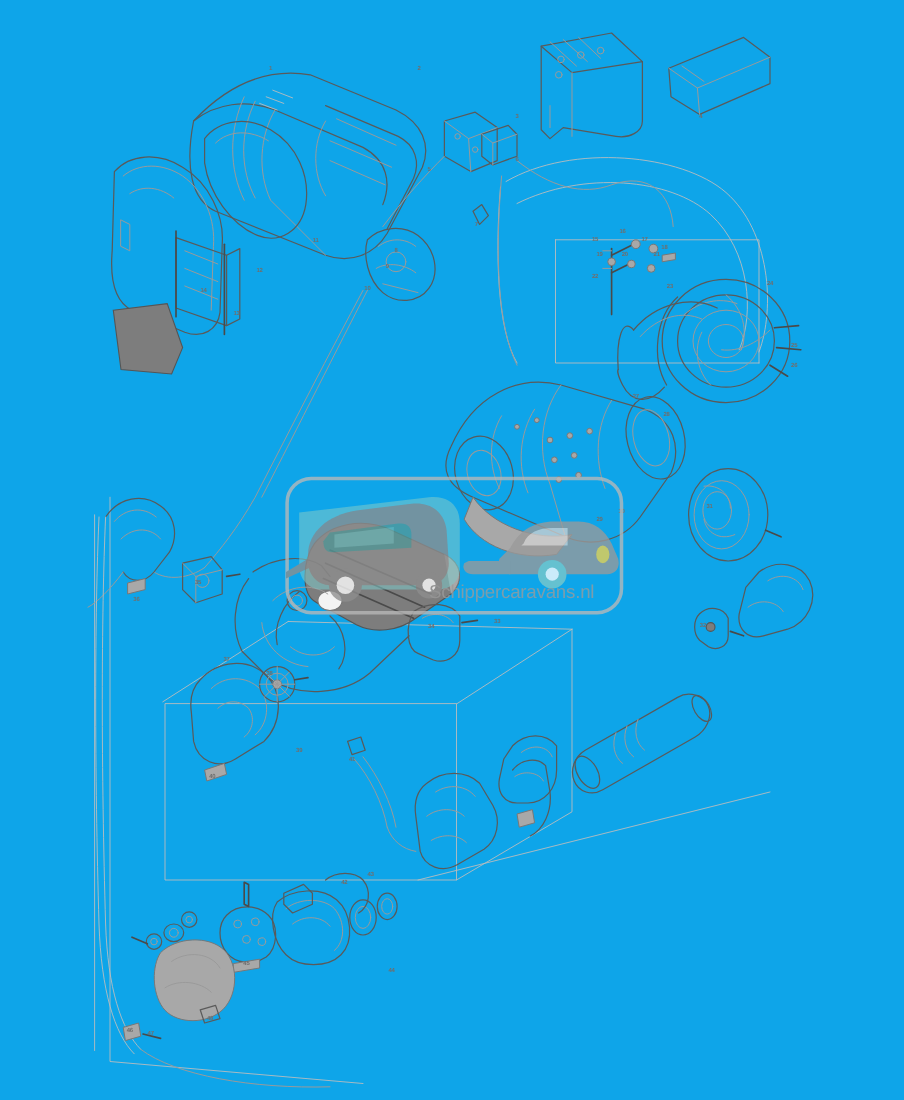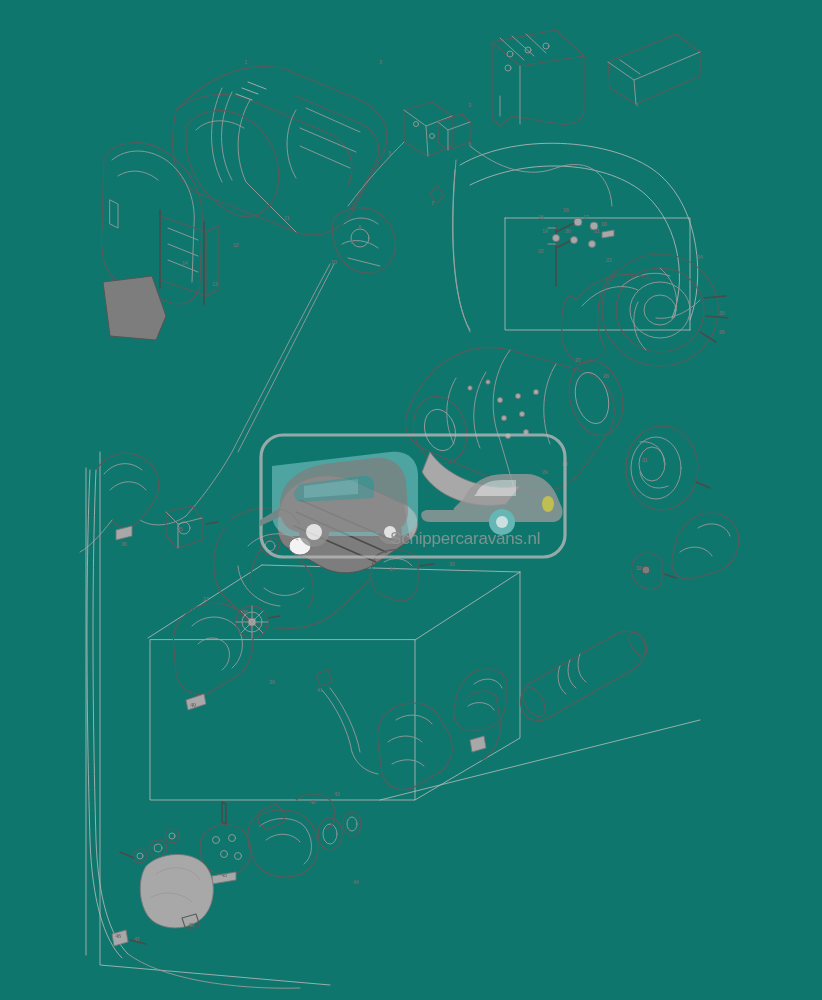--- a/index.html
+++ b/index.html
@@ -1,20 +1,20 @@
 <!DOCTYPE html>
 <html><head>
 <meta charset="utf-8">
 <style>
   html,body{margin:0;padding:0;background:#ffffff;}
   body{font-family:"Liberation Sans",sans-serif;}
   #page{
     position:relative;
     width:822px;height:1000px;
-    background:#0f766e;
+    background:#0ea5e9;
     overflow:hidden;
   }
   
   #drawing{
     position:absolute;left:0;top:0;width:822px;height:1000px;
   }
   #drawing svg{display:block;width:822px;height:1000px;}
   .ln{fill:none;stroke:#5a5a5a;stroke-width:1.1;stroke-linecap:round;stroke-linejoin:round;}
   .ln-l{fill:none;stroke:#9a9a9a;stroke-width:0.9;stroke-linecap:round;}
   .ln-xl{fill:none;stroke:#bdbdbd;stroke-width:0.8;stroke-linecap:round;}

